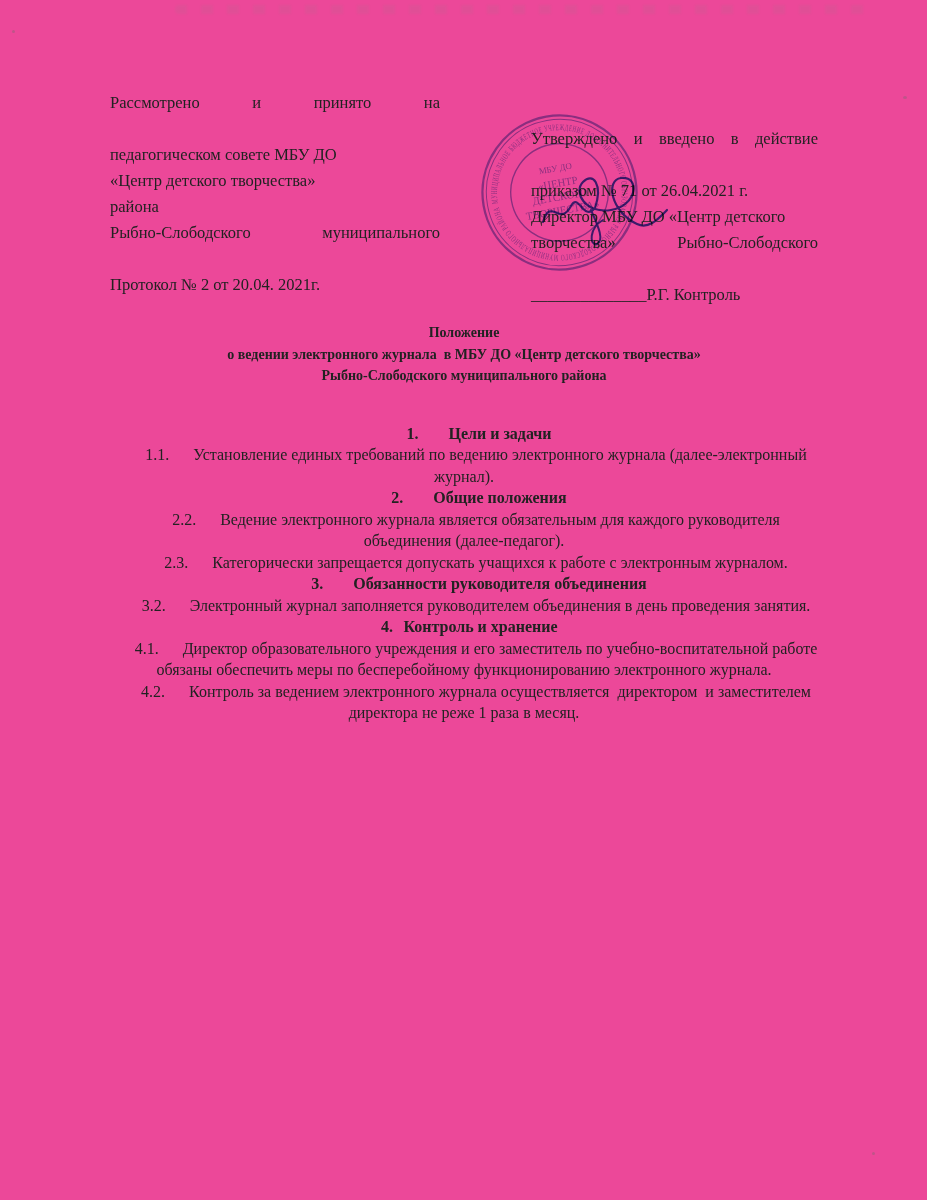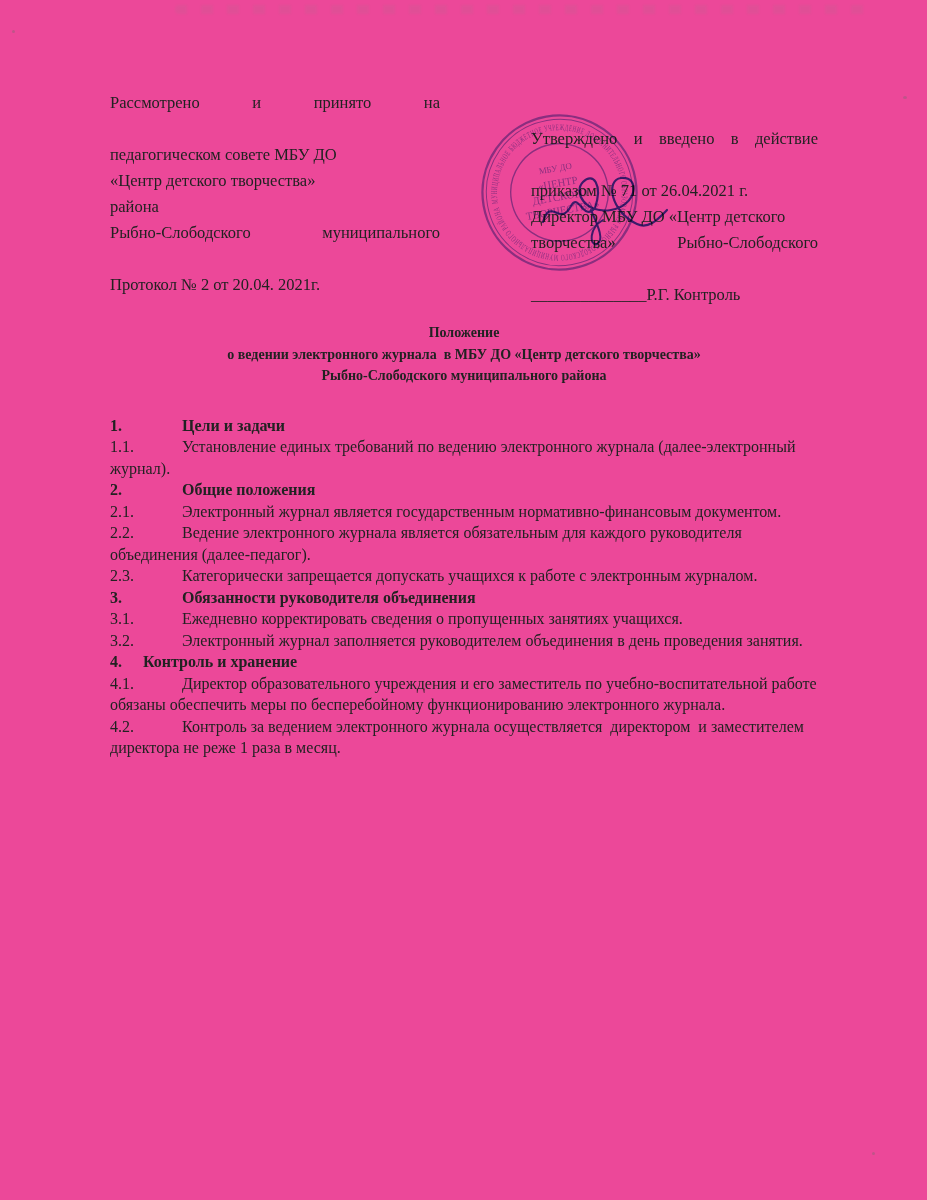--- a/index.html
+++ b/index.html
@@ -28,21 +28,21 @@
   .hdr-left  { width:330px; }
   .hdr-right { width:287px;margin-top:36px; }
   .hline { font-size:16.5px; line-height:26px; white-space:pre-wrap; }
   
   .hline.j { text-align:justify; }
   .hline.j::after { content:""; display:inline-block; width:100%; height:0; }
 
   .title { margin-top:14px; text-align:center; }
   .tline { font-size:14px; font-weight:bold; line-height:21.5px; white-space:pre-wrap; }
 
-  .body-block { margin-top:28px; }
+  .body-block { margin-top:36px;text-align:center; }
   .item { margin:0; font-size:16px; line-height:21.5px; white-space:pre-wrap; }
   .item .num  { display:inline-block; width:72px; }
   .item .num.short { width:33px; }
   .item.b, .item.b .num { font-weight:bold; }
 
   .stamp {
     position:absolute; left:462px; top:95px; width:195px; height:195px;
     transform:rotate(-10deg);
     opacity:.55; mix-blend-mode:multiply; pointer-events:none;
   }
@@ -84,25 +84,23 @@
     <div class="title">
       <div class="tline">Положение</div>
       <div class="tline">о ведении электронного журнала  в МБУ ДО «Центр детского творчества»</div>
       <div class="tline">Рыбно-Слободского муниципального района</div>
     </div>
 
     <div class="body-block">
       <p class="item b"><span class="num">1.</span><span>Цели и задачи</span></p>
       <p class="item"><span class="num">1.1.</span><span>Установление единых требований по ведению электронного журнала (далее-электронный журнал).</span></p>
       <p class="item b"><span class="num">2.</span><span>Общие положения</span></p>
-      <p class="item"><span class="num">2.1.</span><span>Электронный журнал является государственным нормативно-финансовым документом.</span></p>
       <p class="item"><span class="num">2.2.</span><span>Ведение электронного журнала является обязательным для каждого руководителя объединения (далее-педагог).</span></p>
       <p class="item"><span class="num">2.3.</span><span>Категорически запрещается допускать учащихся к работе с электронным журналом.</span></p>
       <p class="item b"><span class="num">3.</span><span>Обязанности руководителя объединения</span></p>
-      <p class="item"><span class="num">3.1.</span><span>Ежедневно корректировать сведения о пропущенных занятиях учащихся.</span></p>
       <p class="item"><span class="num">3.2.</span><span>Электронный журнал заполняется руководителем объединения в день проведения занятия.</span></p>
       <p class="item b"><span class="num short">4.</span><span>Контроль и хранение</span></p>
       <p class="item"><span class="num">4.1.</span><span>Директор образовательного учреждения и его заместитель по учебно-воспитательной работе обязаны обеспечить меры по бесперебойному функционированию электронного журнала.</span></p>
       <p class="item"><span class="num">4.2.</span><span>Контроль за ведением электронного журнала осуществляется  директором  и заместителем директора не реже 1 раза в месяц.</span></p>
     </div>
 
   </div>
 
   <svg class="stamp" viewBox="0 0 200 200" xmlns="http://www.w3.org/2000/svg">
     <defs>

